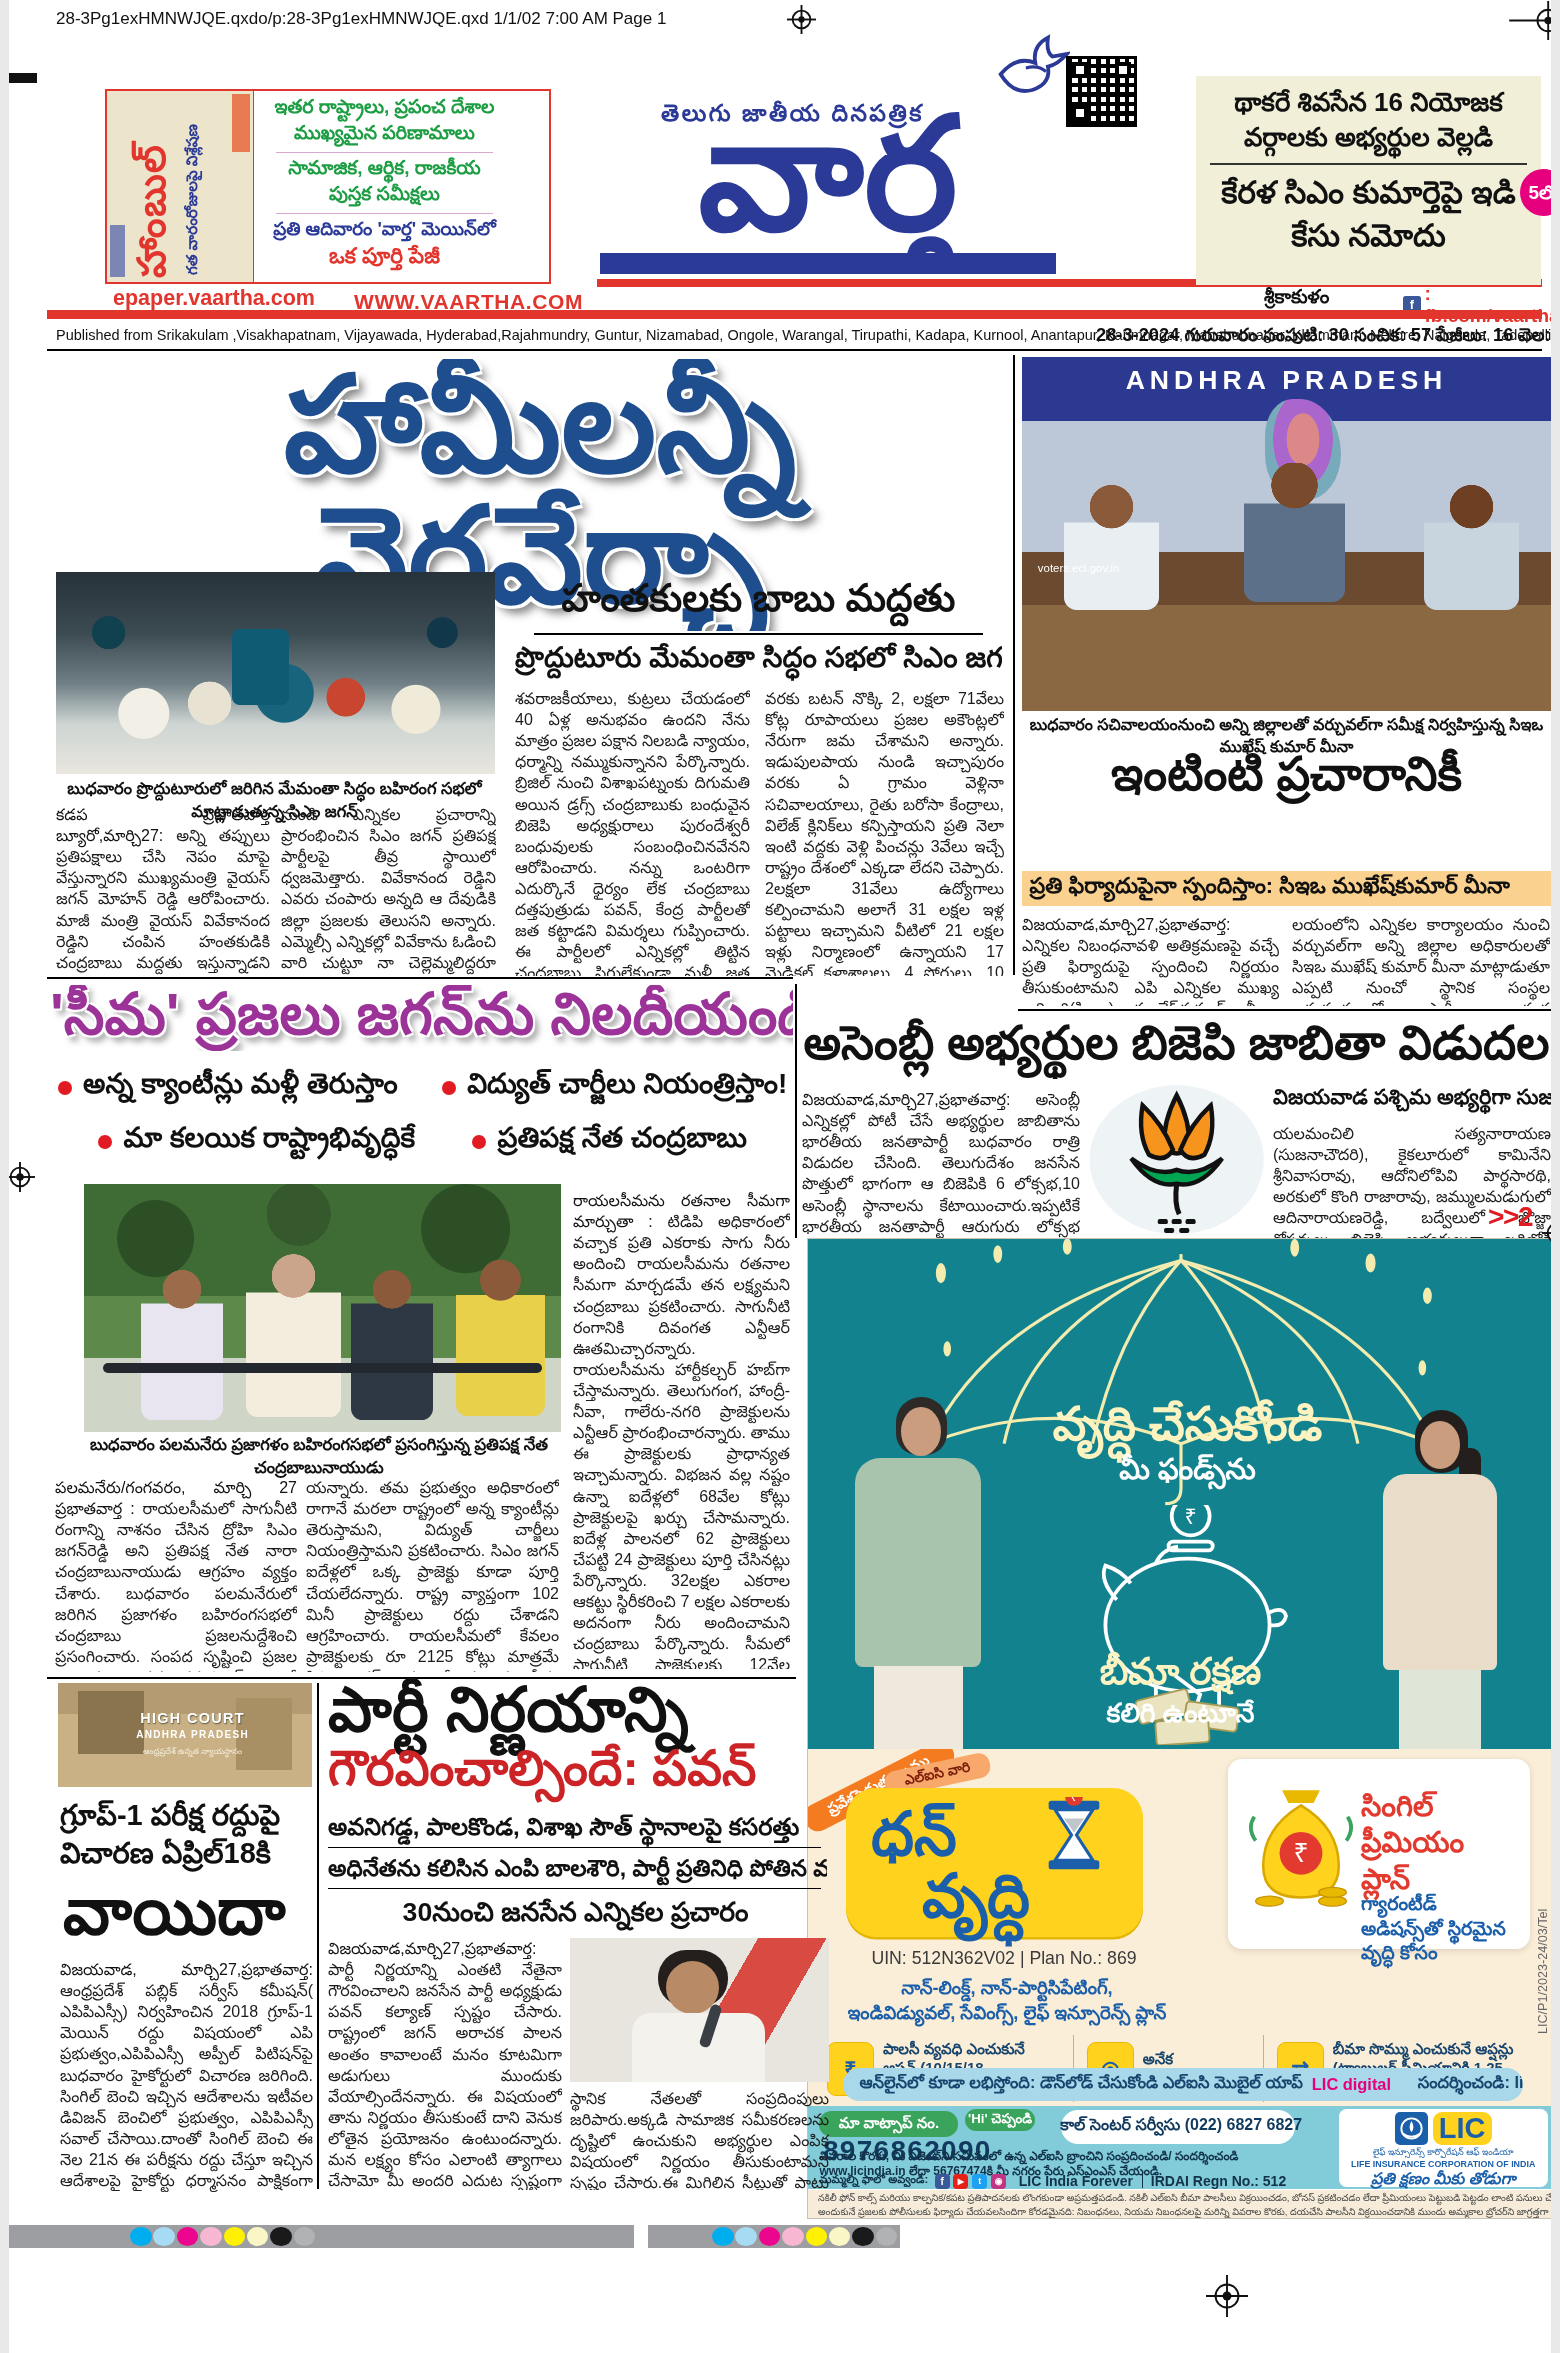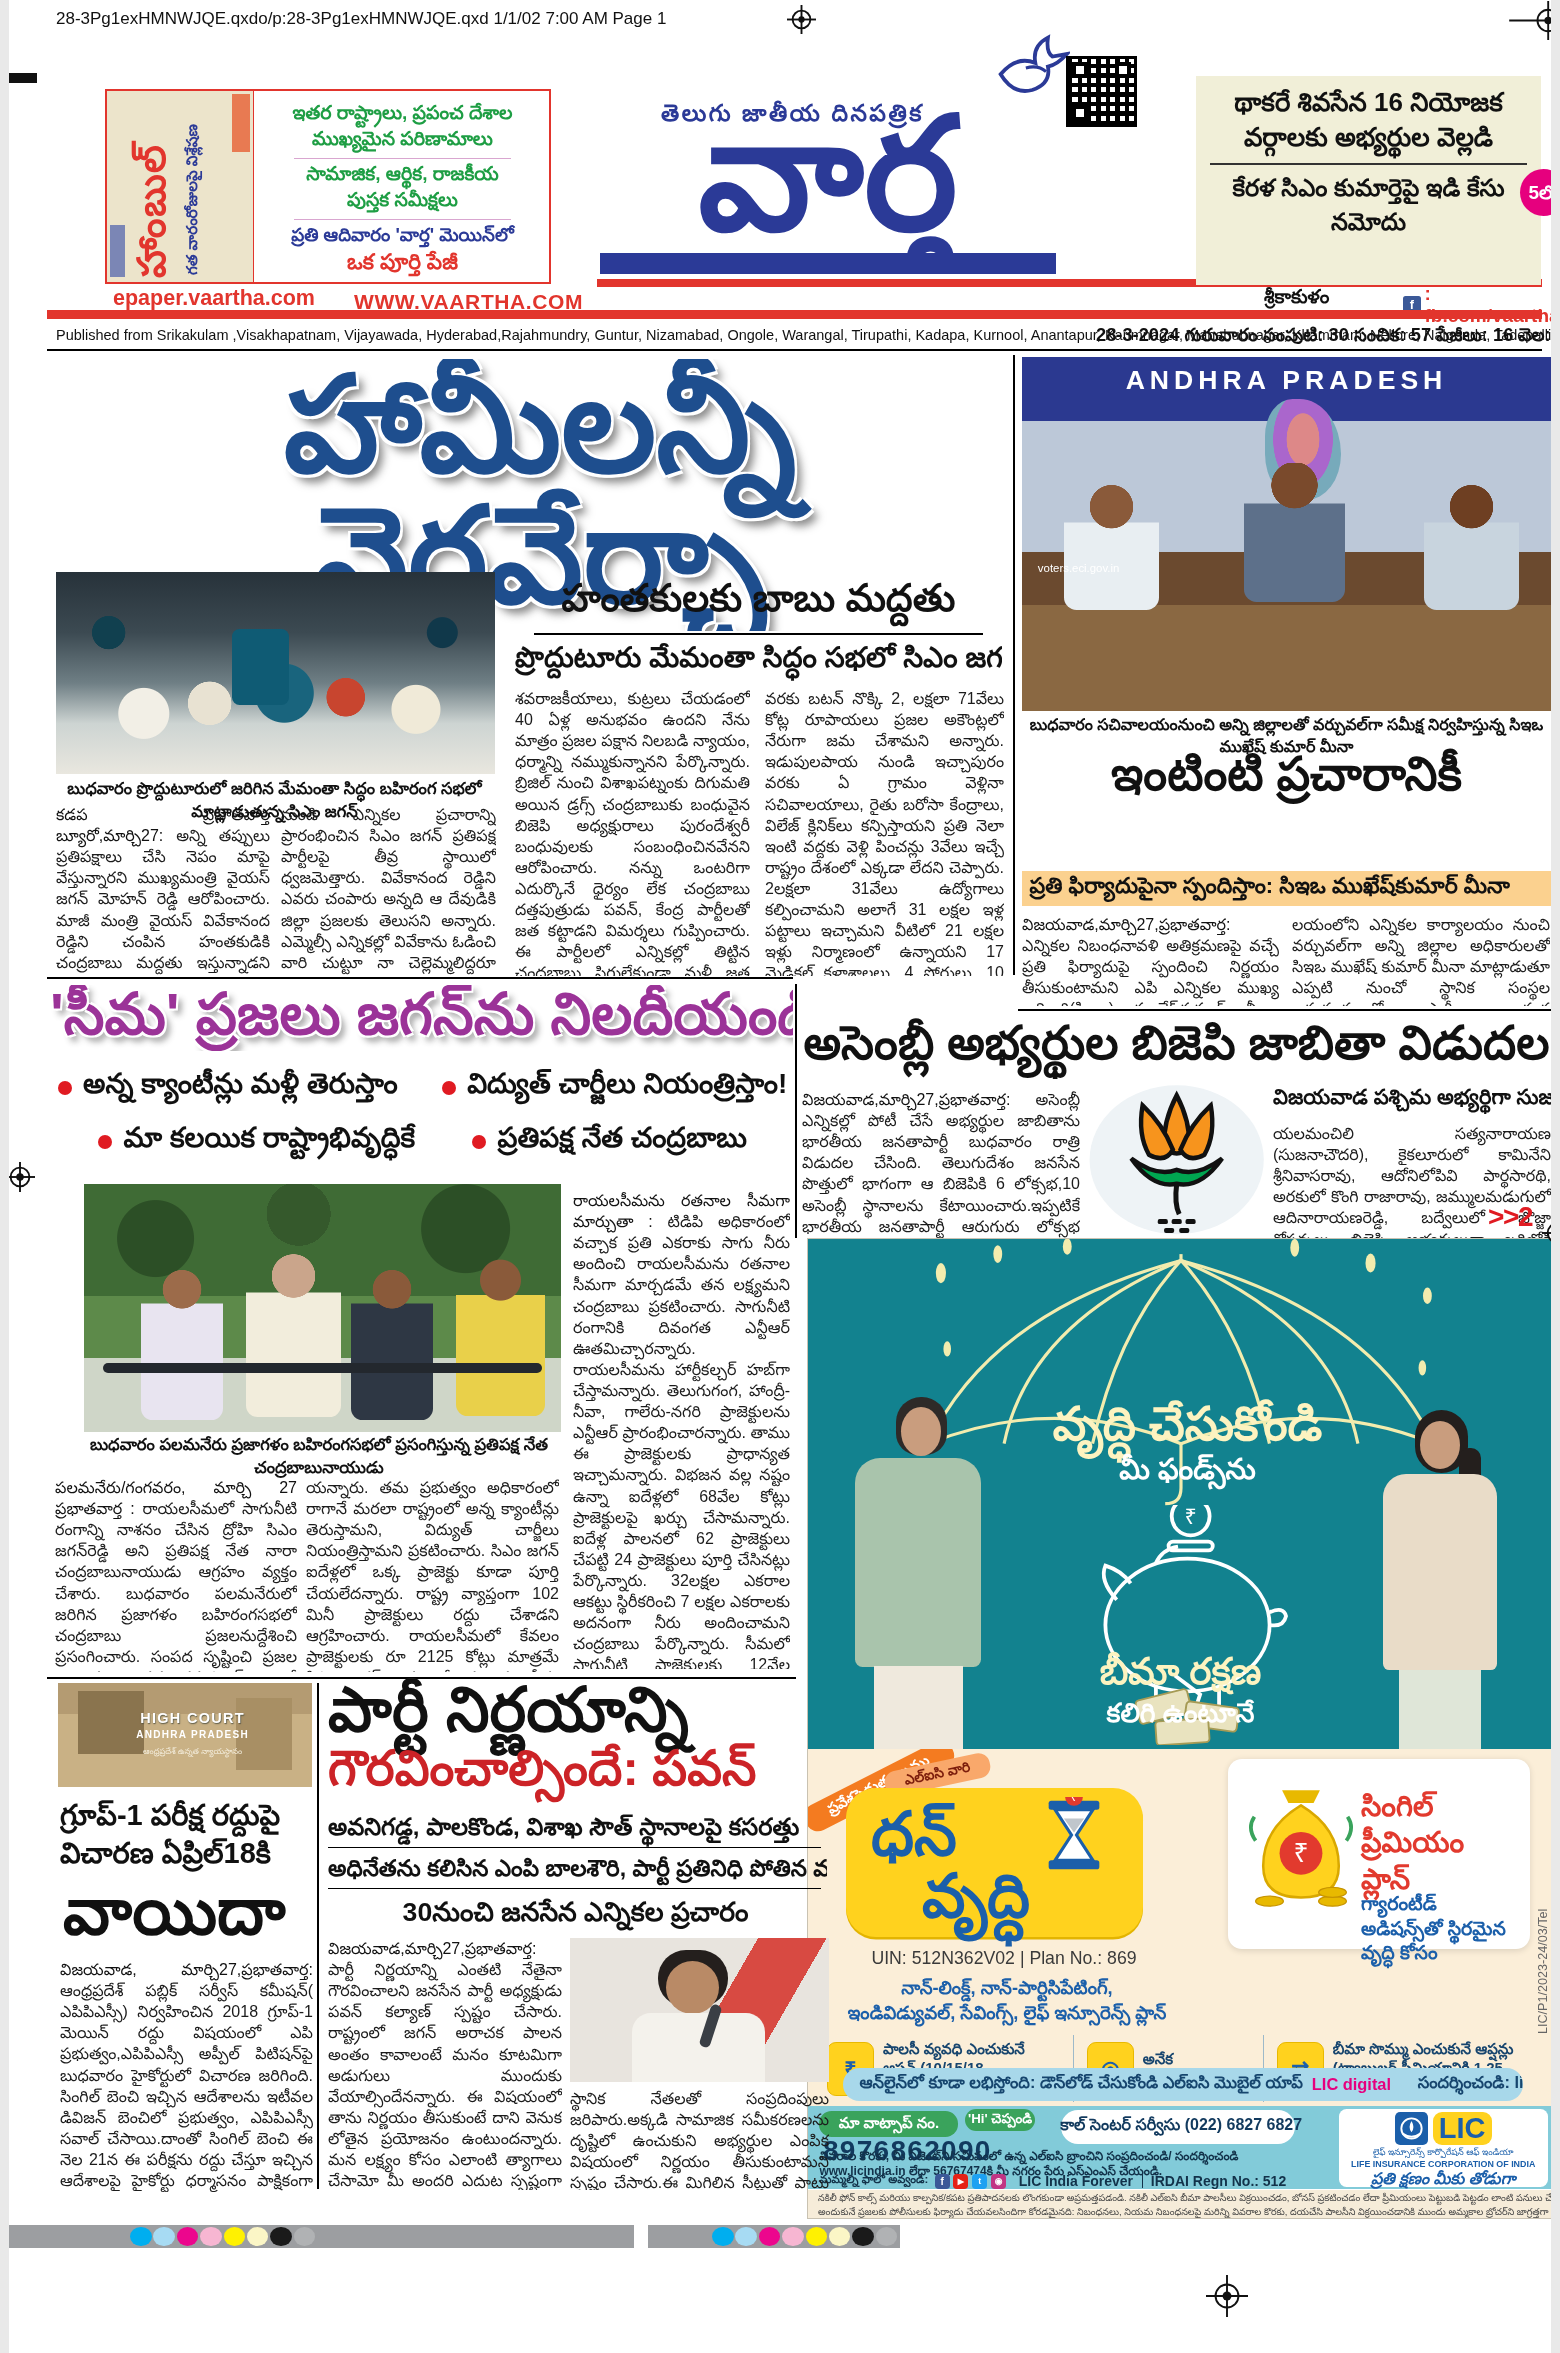--- a/index.html
+++ b/index.html
@@ -51,21 +51,21 @@
   <div class="abs" style="left:0;top:73px;width:28px;height:10px;background:#111"></div>
   <div class="abs" style="left:1555px;top:54px;width:1.9px;height:92px;background:#111"></div>
 
   <div class="abs" style="left:96px;top:89px;width:446px;height:195px;border:2.5px solid #e2352d;background:#fff">
     <div class="abs" style="left:0;top:0;width:147px;height:100%;background:#ece4cb;border-right:1.9px solid #e2352d;overflow:hidden">
       <div class="abs" style="left:125px;top:2.5px;width:17.7px;height:58px;background:#e87a52"></div>
       <div class="abs" style="left:2.5px;top:134px;width:15px;height:52px;background:#7b86b5"></div>
       <div class="abs vtxt b" style="left:17.7px;top:6.3px;height:181px;font-size:39px;color:#e2352d;letter-spacing:1.3px">హాంబుల్</div>
       <div class="abs vtxt b" style="left:75px;top:10px;height:174px;font-size:15px;color:#2b3a97">గత వారంరోజులపై విశ్లేషణ</div>
     </div>
-    <div class="abs c" style="left:149px;top:0;width:293px;height:100%;padding-top:11px">
+    <div class="abs c" style="left:131px;top:0;width:293px;height:100%;padding-top:5px">
       <div class="b" style="font-size:19px;color:#1e9e44">ఇతర రాష్ట్రాలు, ప్రపంచ దేశాల</div>
       <div class="b" style="font-size:19px;color:#1e9e44">ముఖ్యమైన పరిణామాలు</div>
       <div style="height:1.3px;background:#d9a6d0;margin:3.8px 38px"></div>
       <div class="b" style="font-size:19px;color:#1e9e44">సామాజిక, ఆర్థిక, రాజకీయ</div>
       <div class="b" style="font-size:19px;color:#1e9e44">పుస్తక సమీక్షలు</div>
       <div style="height:1.3px;background:#d9a6d0;margin:3.8px 38px"></div>
       <div class="b" style="font-size:18.3px;color:#2b3a97">ప్రతి ఆదివారం 'వార్త' మెయిన్‌లో</div>
       <div class="b" style="font-size:21.5px;color:#e2352d">ఒక పూర్తి పేజీ</div>
     </div>
   </div>
@@ -83,21 +83,21 @@
 
   <div class="abs" style="left:1057px;top:56px;width:71px;height:71px;background:#fff;border:2.5px solid #000;background-image:repeating-linear-gradient(0deg,#000 0 4.4px,transparent 4.4px 9.5px),repeating-linear-gradient(90deg,#000 0 4.4px,transparent 4.4px 9.5px);background-size:100% 100%">
     <div class="abs" style="left:3.8px;top:3.8px;width:16.4px;height:16.4px;background:#fff;border:4.4px solid #000"></div>
     <div class="abs" style="right:3.8px;top:3.8px;width:16.4px;height:16.4px;background:#fff;border:4.4px solid #000"></div>
     <div class="abs" style="left:3.8px;bottom:3.8px;width:16.4px;height:16.4px;background:#fff;border:4.4px solid #000"></div>
   </div>
 
   <div class="abs" style="left:1187px;top:76px;width:345px;height:209px;background:#f1efd8;padding:8.9px 11.4px">
     <div class="b c" style="font-size:26px;line-height:1.35;color:#111">థాకరే శివసేన 16 నియోజక వర్గాలకు అభ్యర్థుల వెల్లడి</div>
     <div style="border-top:2.5px double #333;margin:7.6px 2.5px 6.3px"></div>
-    <div class="b c" style="font-size:24px;line-height:1.4;color:#111">కేరళ సిఎం కుమార్తెపై ఇడి కేసు నమోదు</div>
+    <div class="b c" style="font-size:31px;line-height:1.4;color:#111">కేరళ సిఎం కుమార్తెపై ఇడి కేసు నమోదు</div>
   </div>
   <div class="abs c" style="left:1511px;top:169px;width:47px;height:47px;border-radius:50%;background:#e6007e;color:#fff;font-weight:bold;font-size:19px;line-height:47px">5లో</div>
 
   <div class="abs b" style="left:1255px;top:286px;font-size:19px;color:#111">శ్రీకాకుళం</div>
   <div class="abs" style="left:1394px;top:283px;display:flex;align-items:center">
     <span class="soc" style="background:#3b5998;border-radius:2.5px">f</span>
     <span class="b" style="font-size:19px;color:#e2352d">: fb.com/vaartha</span>
   </div>
 
   <div class="abs redrule" style="left:38px;top:310px;width:1495px;height:8.9px"></div>

